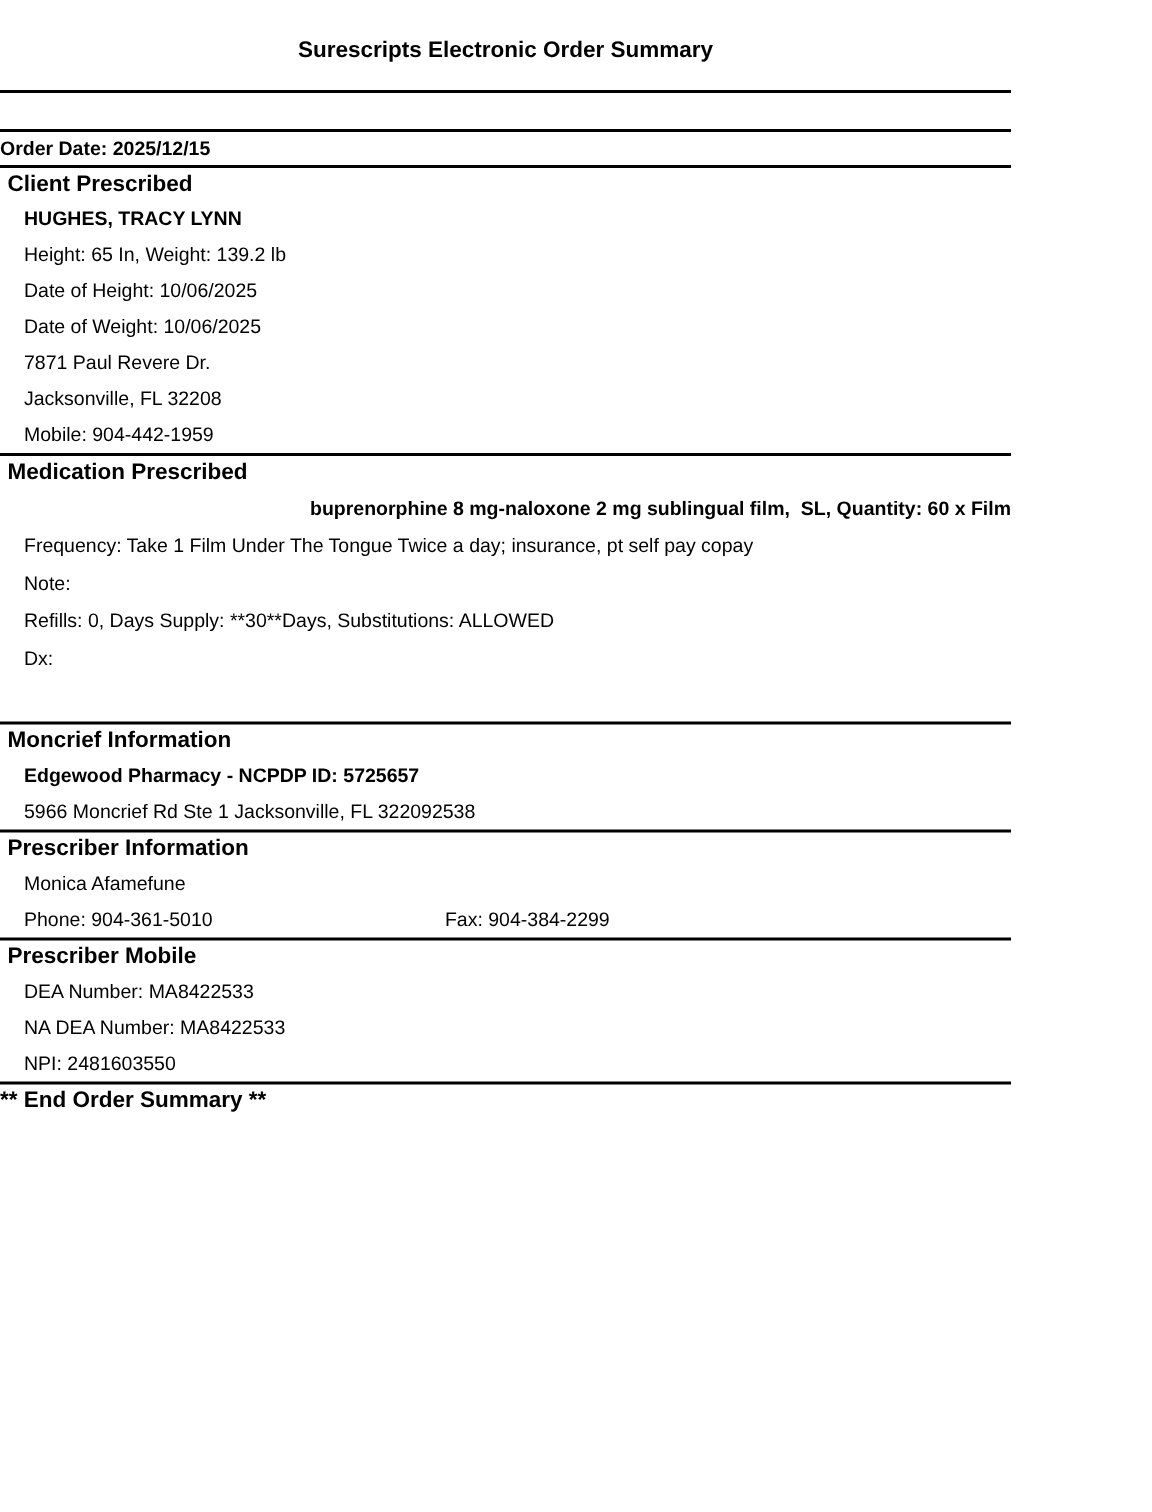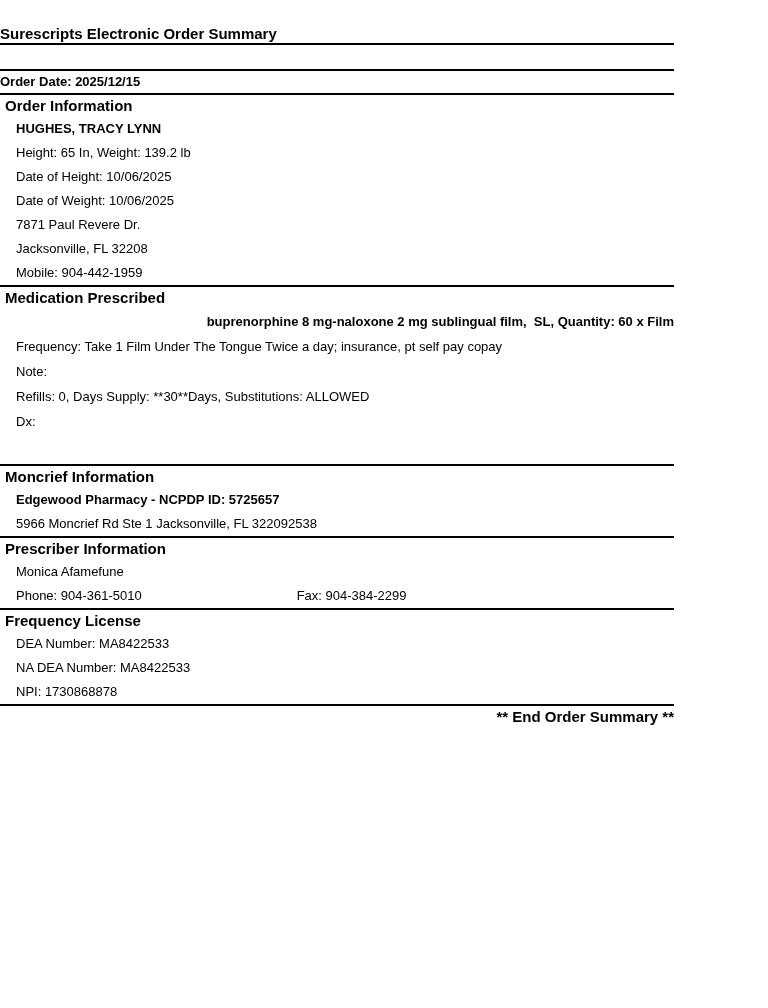--- a/index.html
+++ b/index.html
@@ -17,23 +17,24 @@
   .doc {
     width: 674px;
   }
   .rule {
     border: 0;
     border-top: 2px solid #000000;
     margin: 0;
     width: 100%;
   }
   .title {
-    margin: 25px 0 0 0;
+    margin: 25px 0 17px 0;
     font-size: 15px;
     font-weight: 700;
+    text-align: center;
     line-height: 18px;
   }
   .spacer-blank {
     height: 24px;
   }
   .order-date {
     font-size: 13px;
     font-weight: 700;
     text-align: left;
     line-height: 22px;
@@ -68,39 +69,39 @@
     display: inline-block;
     width: 277px;
   }
   .prewrap {
     white-space: pre-wrap;
     text-align: right;
   }
   .footer {
     font-size: 15px;
     font-weight: 700;
-    text-align: right;
+    text-align: left;
     line-height: 22px;
     width: 674px;
   }
 </style>
 </head>
 <body>
 
 <div class="doc">
 
   <div class="title">Surescripts Electronic Order Summary</div>
   <hr class="rule">
   <div class="spacer-blank"></div>
   <hr class="rule">
   <div class="order-date">Order Date: 2025/12/15</div>
   <hr class="rule">
 
   <div>
-    <div class="section-heading">Order Information</div>
+    <div class="section-heading">Client Prescribed</div>
     <div class="row bold">HUGHES, TRACY LYNN</div>
     <div class="row">Height: 65 In, Weight: 139.2 lb</div>
     <div class="row">Date of Height: 10/06/2025</div>
     <div class="row">Date of Weight: 10/06/2025</div>
     <div class="row">7871 Paul Revere Dr.</div>
     <div class="row">Jacksonville, FL 32208</div>
     <div class="row">Mobile: 904-442-1959</div>
   </div>
 
   <hr class="rule">
@@ -130,23 +131,23 @@
     <div class="row">Monica Afamefune</div>
     <div class="row">
       <span class="phone-col">Phone: 904-361-5010</span>
       <span>Fax: 904-384-2299</span>
     </div>
   </div>
 
   <hr class="rule">
 
   <div>
-    <div class="section-heading">Frequency License</div>
+    <div class="section-heading">Prescriber Mobile</div>
     <div class="row">DEA Number: MA8422533</div>
     <div class="row">NA DEA Number: MA8422533</div>
-    <div class="row">NPI: 1730868878</div>
+    <div class="row">NPI: 2481603550</div>
   </div>
 
   <hr class="rule">
 
   <div class="footer">** End Order Summary **</div>
 
 </div>
 
 </body></html>

